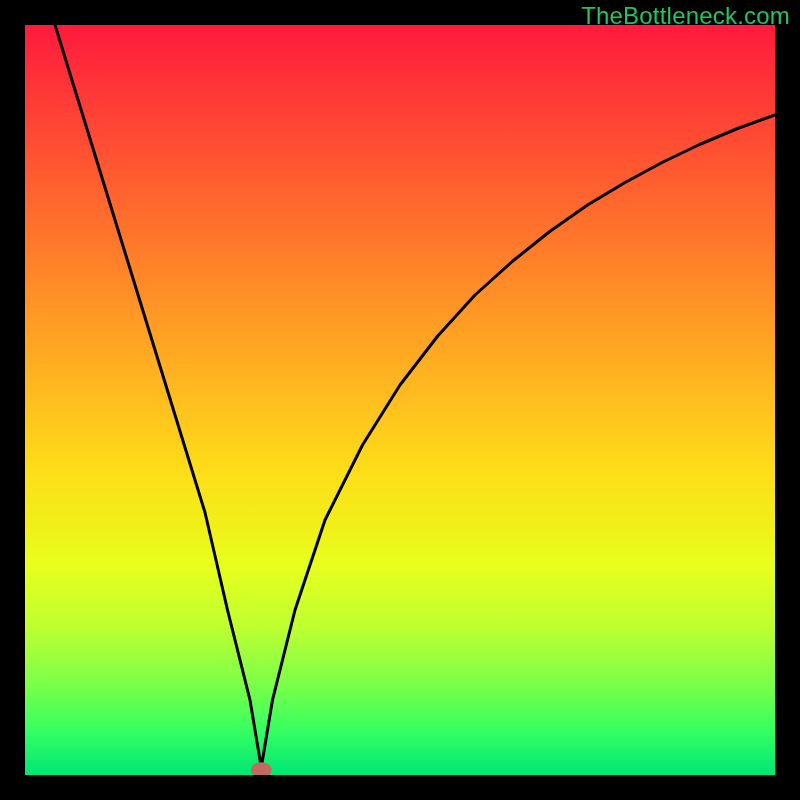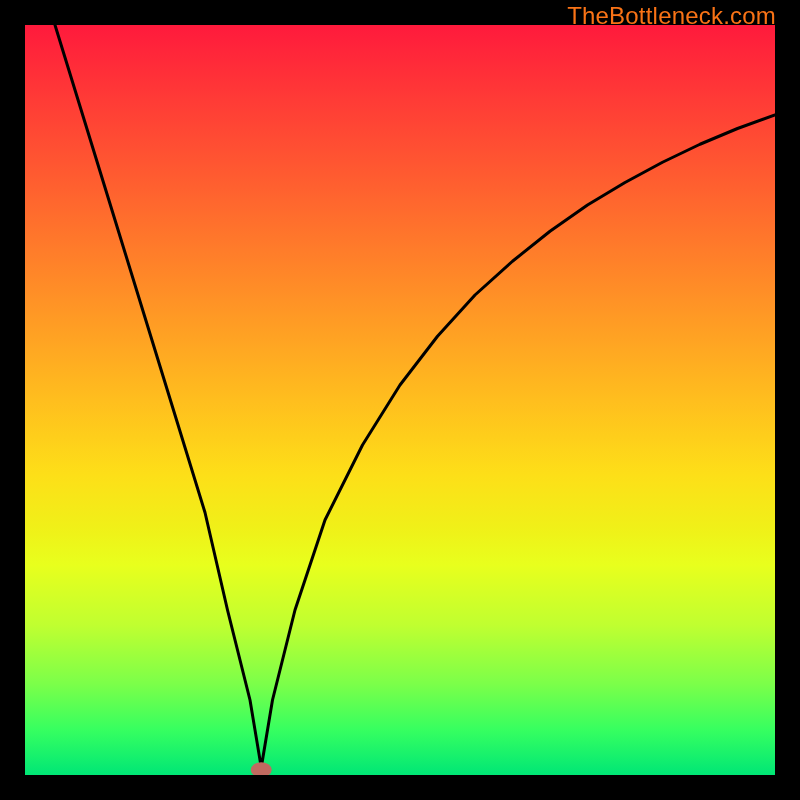--- a/index.html
+++ b/index.html
@@ -44,25 +44,25 @@
     fill: none;
     stroke-linecap: round;
     stroke-linejoin: round;
   }
   .marker {
     fill: #c06a60;
   }
   .watermark {
     position: absolute;
     top: 2px;
-    right: 24px;
+    right: 10px;
     font-family: Arial, Helvetica, sans-serif;
     font-size: 24px;
     font-weight: 500;
-    color: #f97316;
+    color: #22c55e;
     letter-spacing: 0.2px;
   }
 </style>
 </head>
 <body>
 
 <div class="frame">
   <div class="plot-area">
     <svg id="chart-svg" width="750" height="750" viewBox="0 0 750 750">
       <path id="curve-path" class="curve" d="M30.00 0.00 L60.00 97.50 L90.00 195.00 L120.00 292.50 L150.00 390.00 L180.00 487.50 L202.50 585.00 L225.00 675.00 L236.25 742.50 L247.50 675.00 L270.00 585.00 L300.00 495.00 L337.50 420.00 L375.00 360.00 L412.50 311.25 L450.00 270.00 L487.50 236.25 L525.00 206.25 L562.50 180.00 L600.00 157.50 L637.50 137.25 L675.00 119.25 L712.50 103.50 L750.00 90.00"></path>

